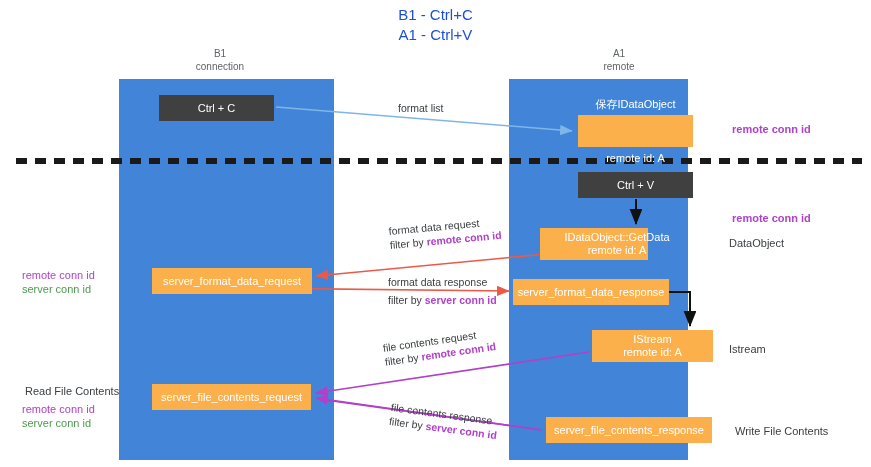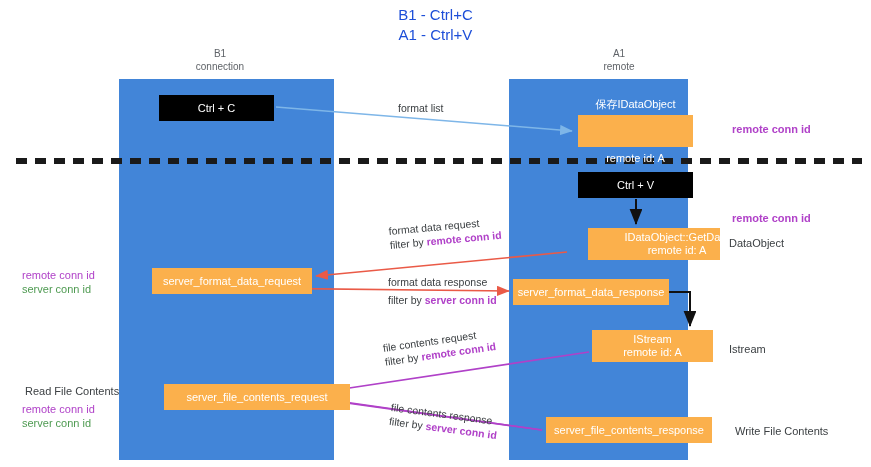--- a/index.html
+++ b/index.html
@@ -23,31 +23,31 @@
     color:#5f6368;
   }
   #head-b1{left:150px;top:47px;width:140px;}
   #head-a1{left:549px;top:47px;width:140px;}
 
   .box{
     position:absolute;box-sizing:border-box;
     display:flex;flex-direction:column;align-items:center;justify-content:center;
     color:#ffffff;font-size:11px;line-height:13px;text-align:center;
   }
-  .box.green{background:#000000;}
+  .box.green{background:#404040;}
   .box.orange{background:#fbb04c;}
 
   #box-ctrlc{left:159px;top:95px;width:115px;height:26px;}
   #box-save-idataobject{left:578px;top:115px;width:115px;height:32px;gap:41px;}
   #box-ctrlv{left:578px;top:172px;width:115px;height:26px;}
-  #box-getdata{left:588px;top:228px;width:132px;height:32px;padding-left:46px;}
+  #box-getdata{left:540px;top:228px;width:108px;height:32px;padding-left:46px;}
   #box-sfdreq{left:152px;top:268px;width:160px;height:26px;}
   #box-sfdres{left:513px;top:279px;width:156px;height:26px;}
   #box-istream{left:592px;top:330px;width:121px;height:32px;}
-  #box-sfcreq{left:152px;top:384px;width:186px;height:26px;margin-left:12px;}
+  #box-sfcreq{left:152px;top:384px;width:159px;height:26px;}
   #box-sfcres{left:546px;top:417px;width:166px;height:26px;}
 
   .note{position:absolute;font-size:11px;line-height:14px;}
   .note.bold{font-weight:bold;}
   .purple{color:#b041c8;}
   .green-t{color:#4e9a51;}
   .dark{color:#3c4043;}
 
   #note-remote-1{left:732px;top:122px;}
   #note-remote-2{left:732px;top:211px;}

